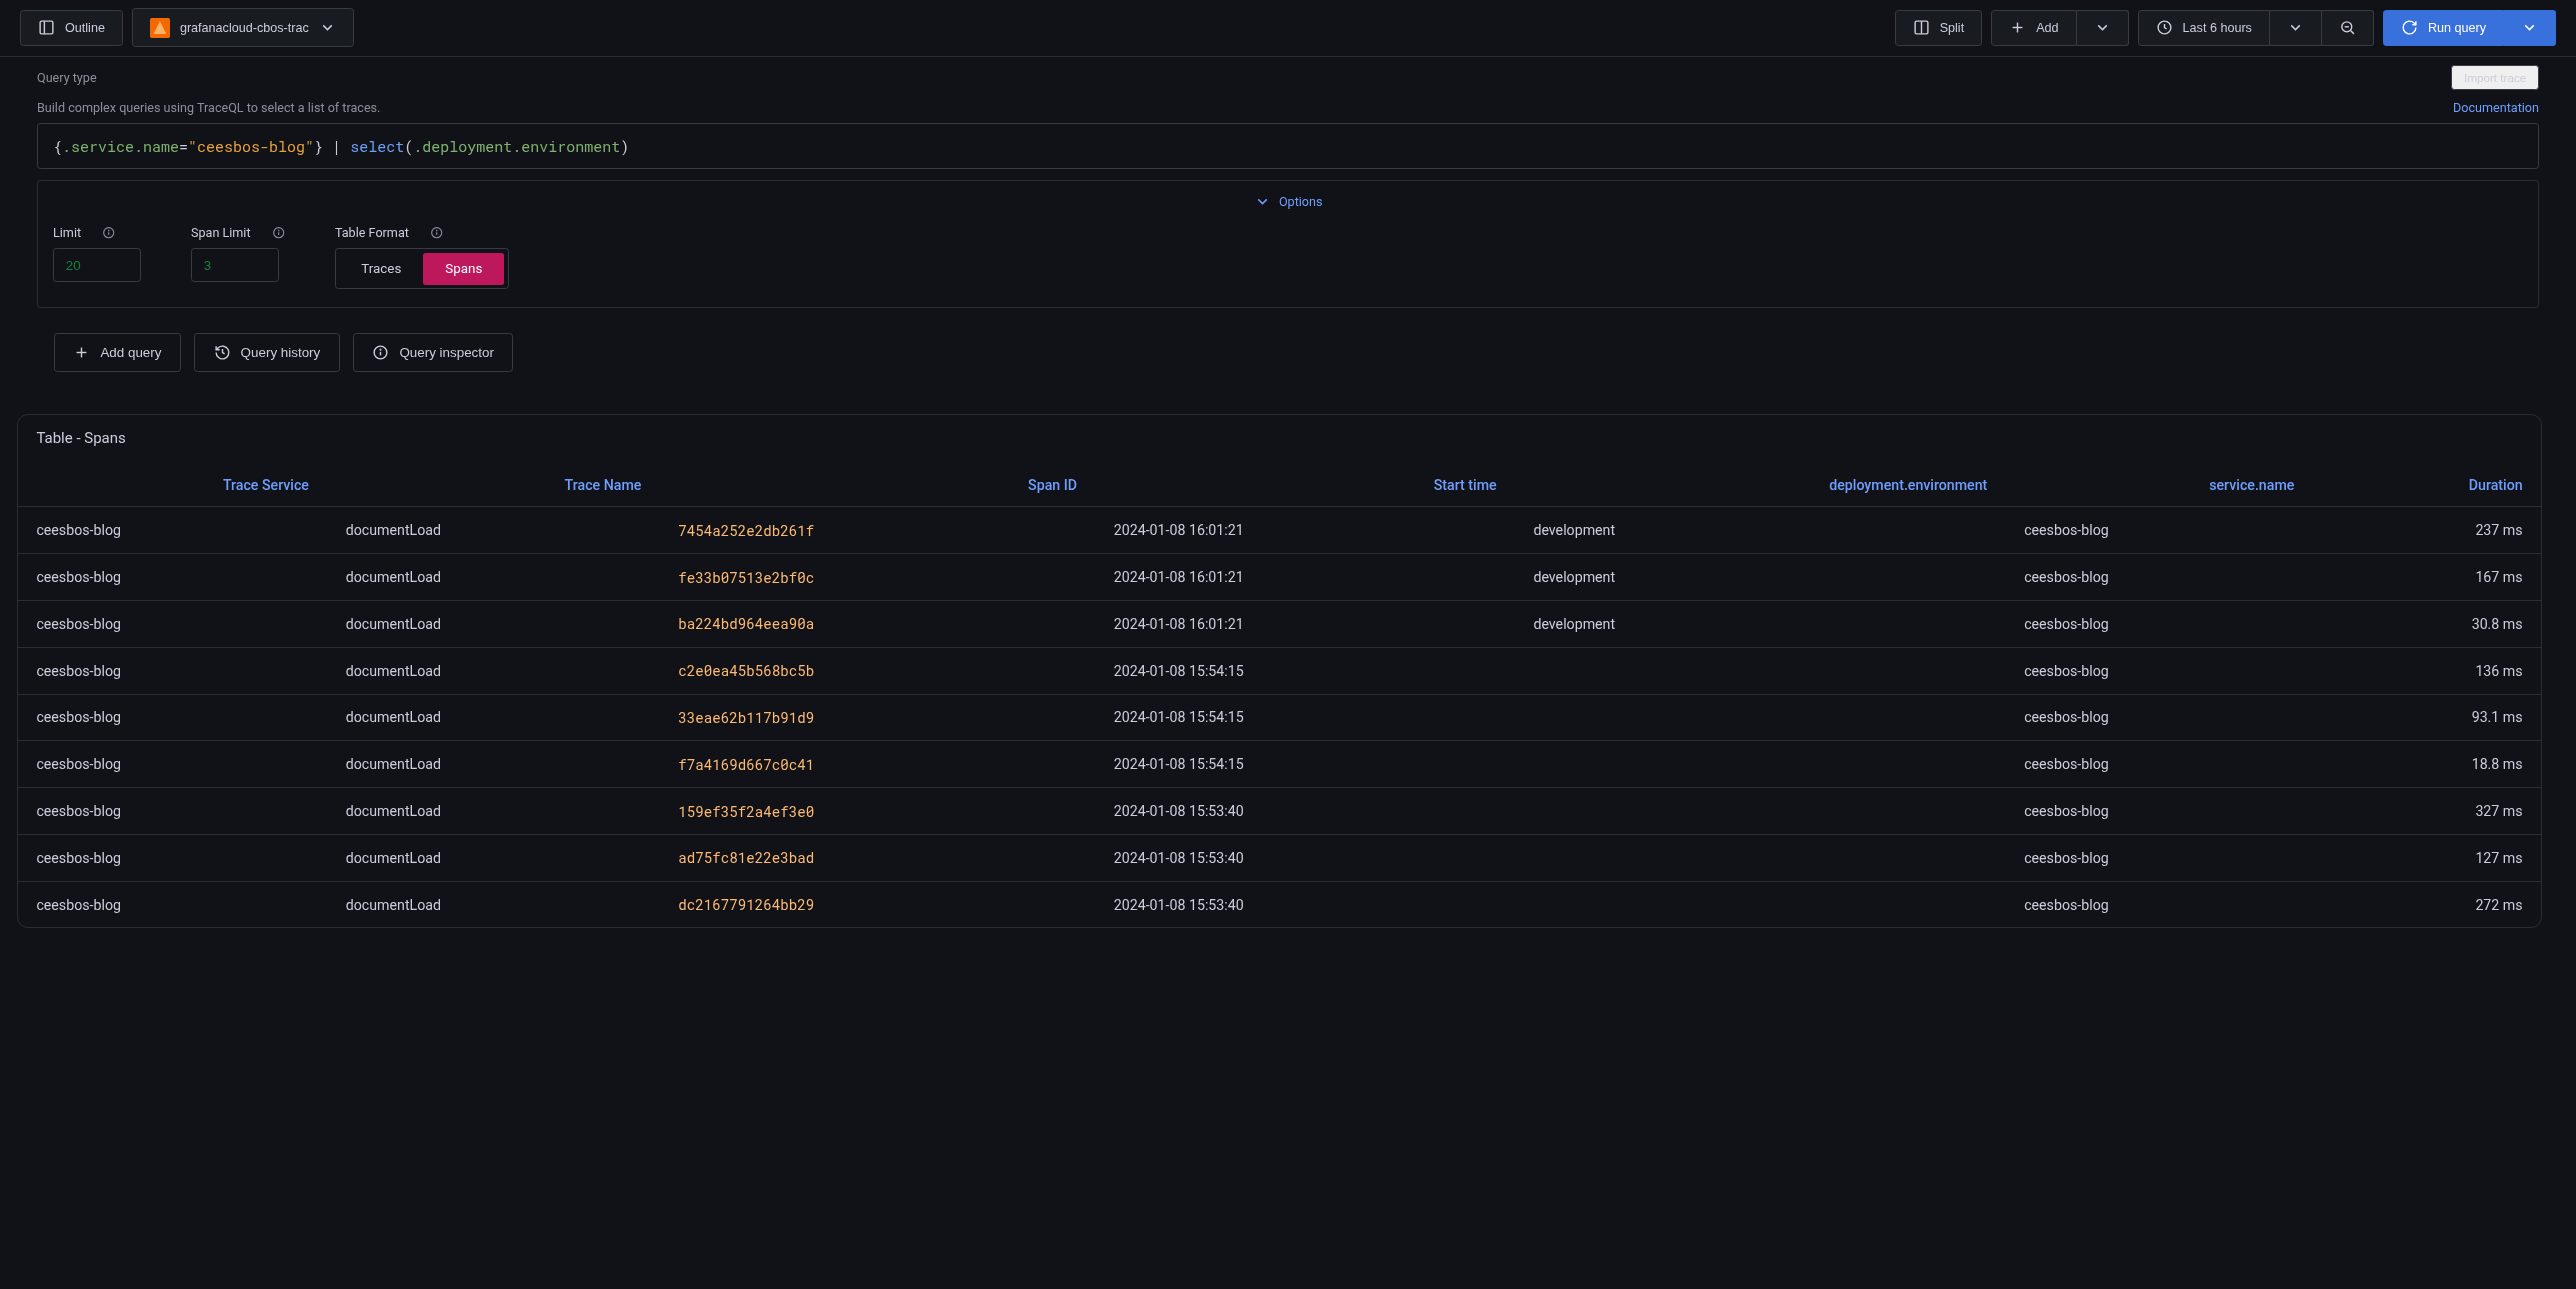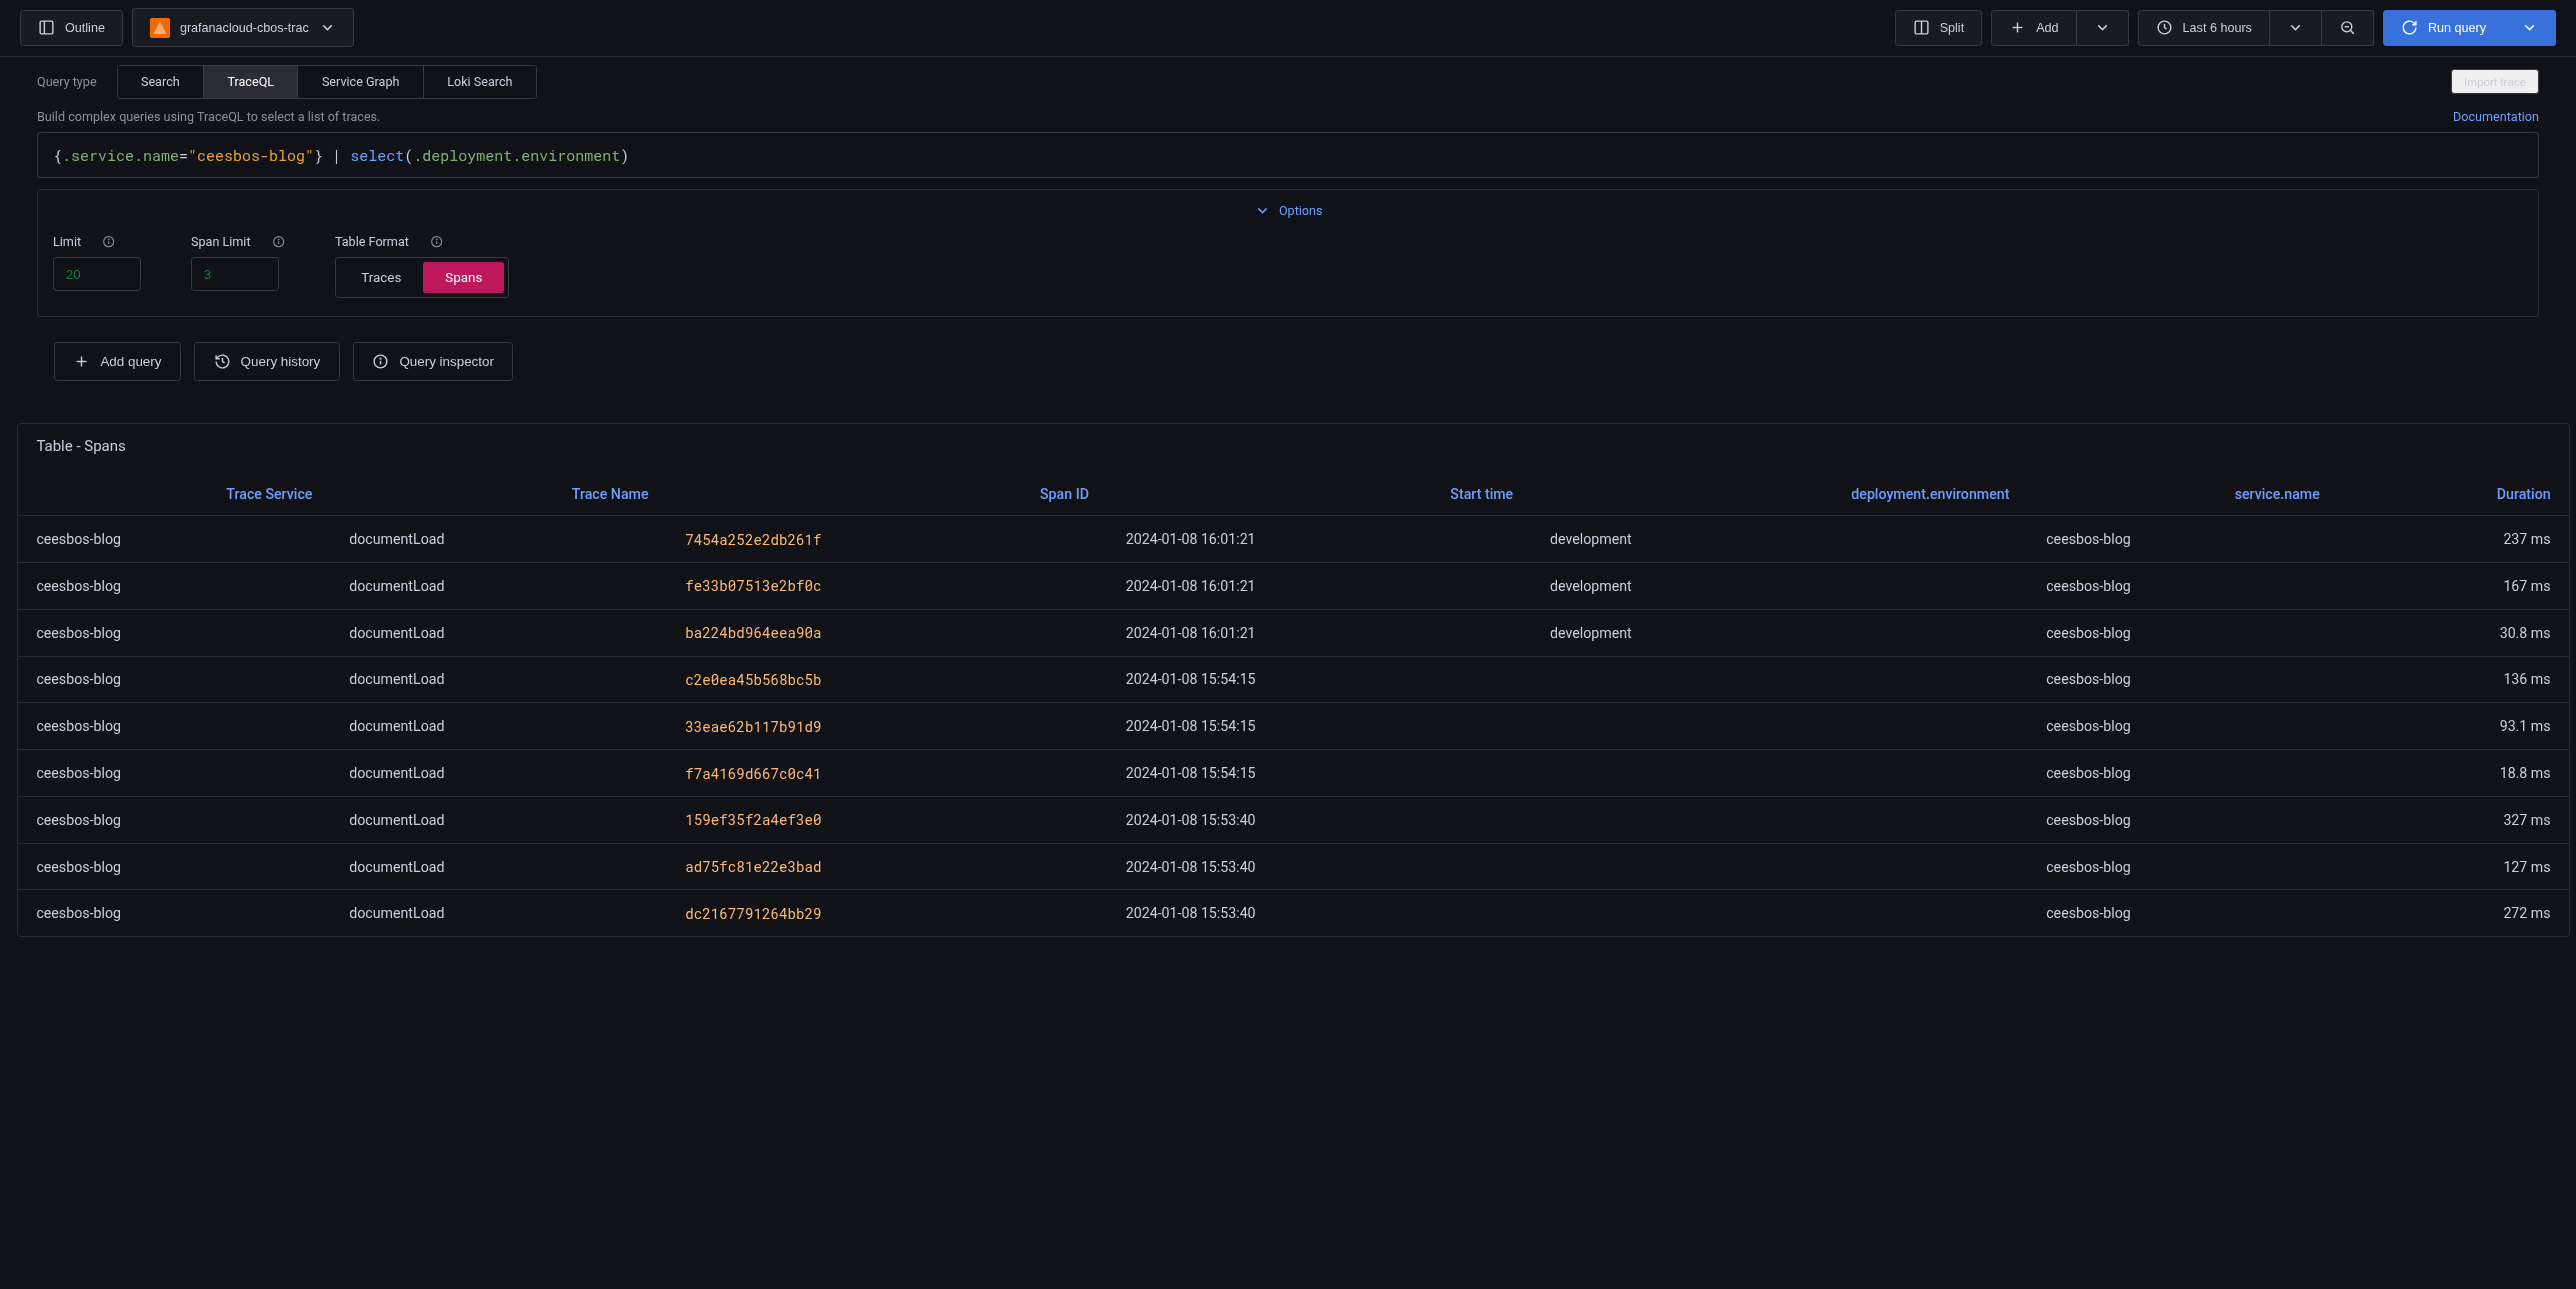--- a/index.html
+++ b/index.html
@@ -165,23 +165,23 @@
   padding: 10px 18.4px;
   border: 0.8px solid #3a3a44;
   border-radius: 3.3px;
   background: #111217;
   color: #ccccdc;
   cursor: pointer;
   font-size: 13.4px;
 }
 
 .results-panel {
-  margin: 42px 6px 0 17px;
+  margin: 42px 34px 0 17px;
   border: 0.8px solid #2c2c36;
-  border-radius: 4px;
+  border-radius: 11px;
 }
 .results-title {
   padding: 13.4px 18.4px 17px 18.4px;
   font-size: 15px;
   color: #ccccdc;
 }
 table.results {
   width: 100%;
   border-collapse: collapse;
   font-size: 14.2px;
@@ -302,26 +302,20 @@
             <polyline points="6 9 12 15 18 9"></polyline>
           </svg>
       </span>
     </button>
   </div>
 </div>
 
 <div class="query-panel">
   <div class="query-row1">
     <span class="query-type-label">Query type</span>
-    <div class="tabs">
-      <div class="tab">Search</div>
-      <div class="tab active">TraceQL</div>
-      <div class="tab">Service Graph</div>
-      <div class="tab">Loki Search</div>
-    </div>
     <button class="import-trace">Import trace</button>
   </div>
 
   <div class="help-row">
     <span class="help-text">Build complex queries using TraceQL to select a list of traces.</span>
     <span class="doc-link">Documentation</span>
   </div>
 
   <div class="code-input">
     <span class="tok-brace">{</span><span class="tok-attr">.service.name</span><span class="tok-op">=</span><span class="tok-str">"ceesbos-blog"</span><span class="tok-brace">}</span><span class="tok-pipe"> | </span><span class="tok-fn">select</span><span class="tok-brace">(</span><span class="tok-attr">.deployment.environment</span><span class="tok-brace">)</span>

